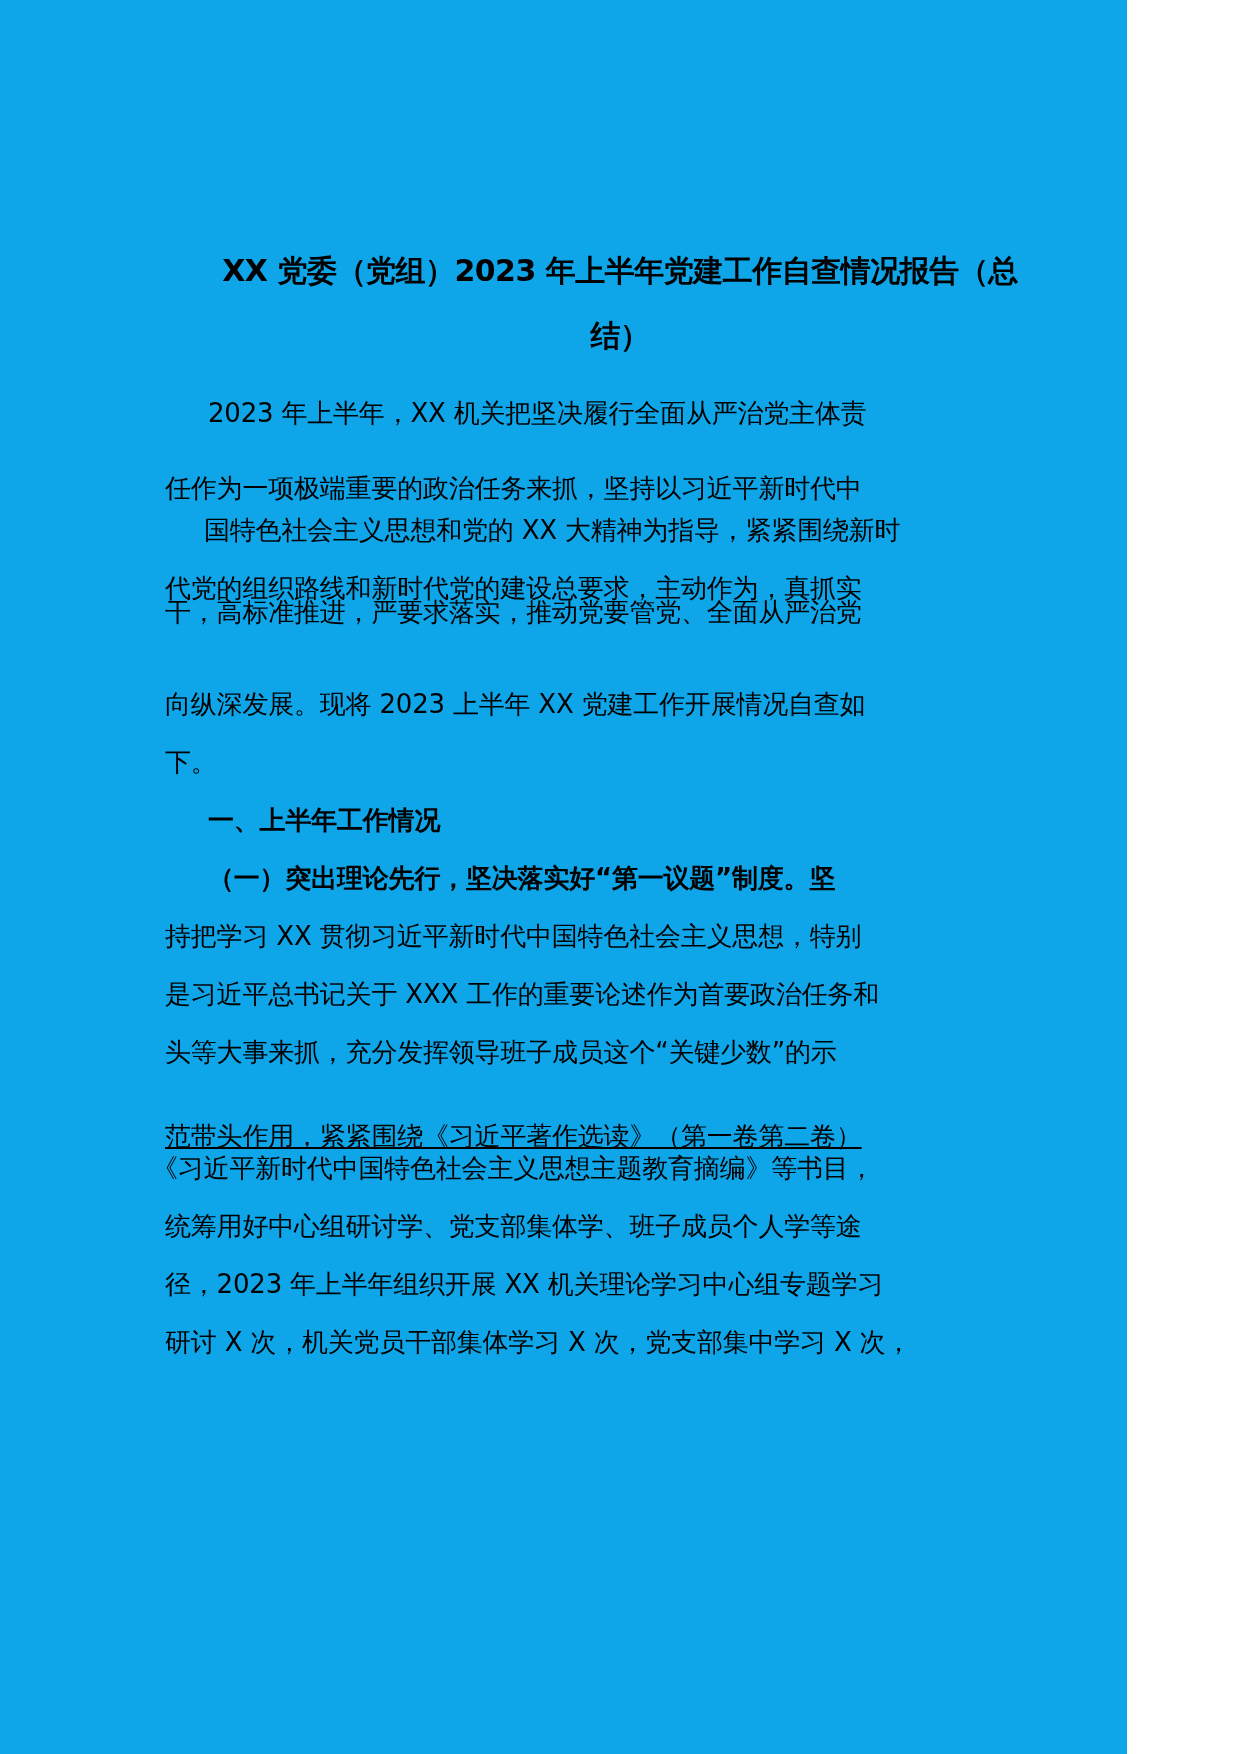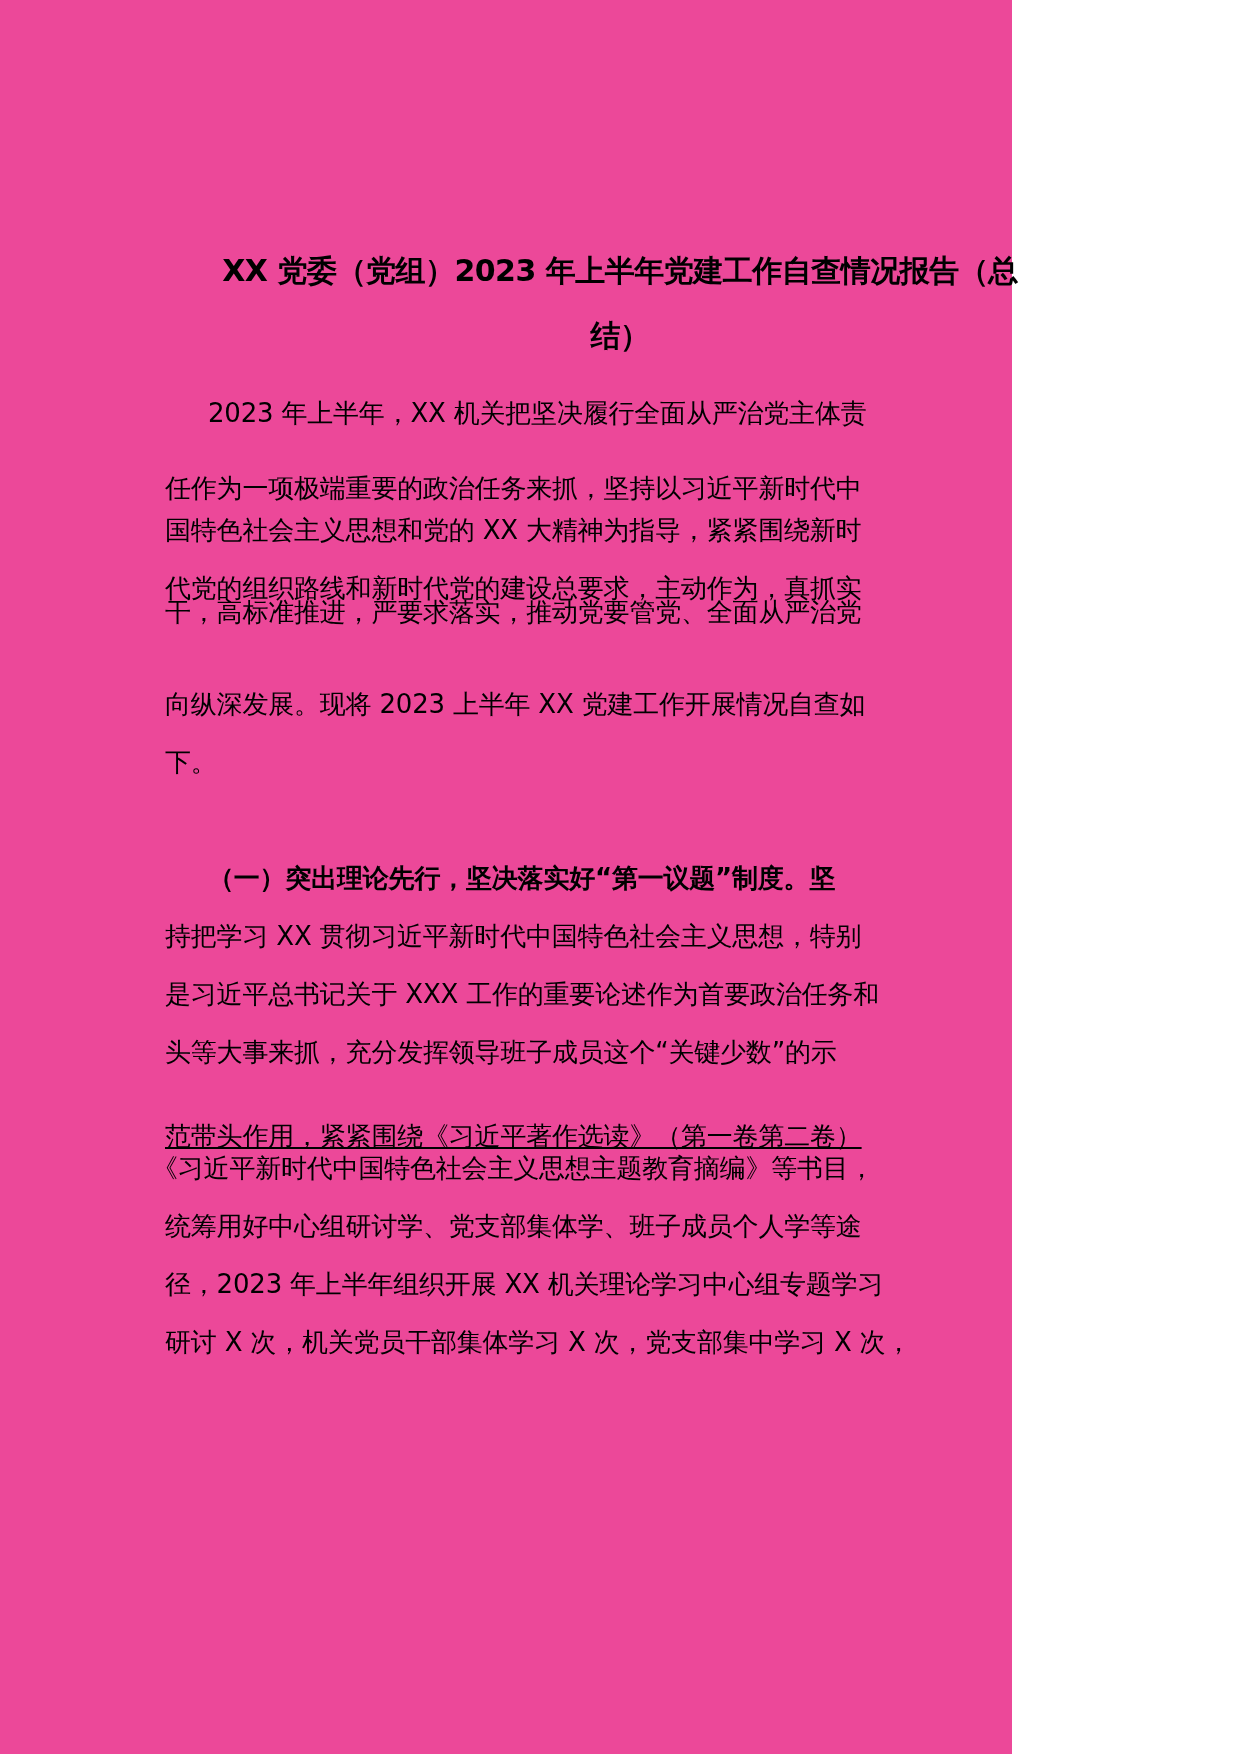--- a/index.html
+++ b/index.html
@@ -12,23 +12,23 @@
       height: 1754px;
       position: relative;
       overflow: hidden;
       font-family: "DejaVu Sans", "Liberation Sans", sans-serif;
       color: #000000;
     }
     .page {
       position: absolute;
       left: 0;
       top: 0;
-      width: 1012px;
+      width: 1127px;
       height: 1754px;
-      background: #ec4899;
+      background: #0ea5e9;
     }
     .title {
       position: absolute;
       left: 160px;
       top: 238px;
       width: 920px;
       text-align: center;
       font-weight: bold;
       font-size: 30px;
       line-height: 65px;
@@ -53,27 +53,28 @@
 <div class="page">
 
   <div class="title">
     <div>XX 党委（党组）2023 年上半年党建工作自查情况报告（总</div>
     <div>结）</div>
   </div>
 
   <div>
     <div class="line" style="left:208px; top:381px;">2023 年上半年，XX 机关把坚决履行全面从严治党主体责</div>
     <div class="line" style="top:456px;">任作为一项极端重要的政治任务来抓，坚持以习近平新时代中</div>
-    <div class="line" style="top:498px;">国特色社会主义思想和党的 XX 大精神为指导，紧紧围绕新时</div>
+    <div class="line" style="top:498px;margin-left:39px;">国特色社会主义思想和党的 XX 大精神为指导，紧紧围绕新时</div>
     <div class="line" style="top:556px;">代党的组织路线和新时代党的建设总要求，主动作为，真抓实</div>
     <div class="line" style="top:580px;">干，高标准推进，严要求落实，推动党要管党、全面从严治党</div>
     <div class="line" style="top:672px;">向纵深发展。现将 2023 上半年 XX 党建工作开展情况自查如</div>
     <div class="line" style="top:730px;">下。</div>
   </div>
 
+  <div class="line heading" style="left:208px; top:788px;">一、上半年工作情况</div>
 
   <div>
     <div class="line" style="left:208px; top:846px;font-weight:bold;">（一）突出理论先行，坚决落实好“第一议题”制度。坚</div>
     <div class="line" style="top:904px;">持把学习 XX 贯彻习近平新时代中国特色社会主义思想，特别</div>
     <div class="line" style="top:962px;">是习近平总书记关于 XXX 工作的重要论述作为首要政治任务和</div>
     <div class="line" style="top:1020px;text-align:right;">头等大事来抓，充分发挥领导班子成员这个“关键少数”的示</div>
     <div class="line" style="top:1104px;text-decoration:underline;">范带头作用，紧紧围绕《习近平著作选读》（第一卷第二卷）</div>
     <div class="line" style="left:152px; top:1136px;">《习近平新时代中国特色社会主义思想主题教育摘编》等书目，</div>
     <div class="line" style="top:1194px;">统筹用好中心组研讨学、党支部集体学、班子成员个人学等途</div>
     <div class="line" style="top:1252px;">径，2023 年上半年组织开展 XX 机关理论学习中心组专题学习</div>

